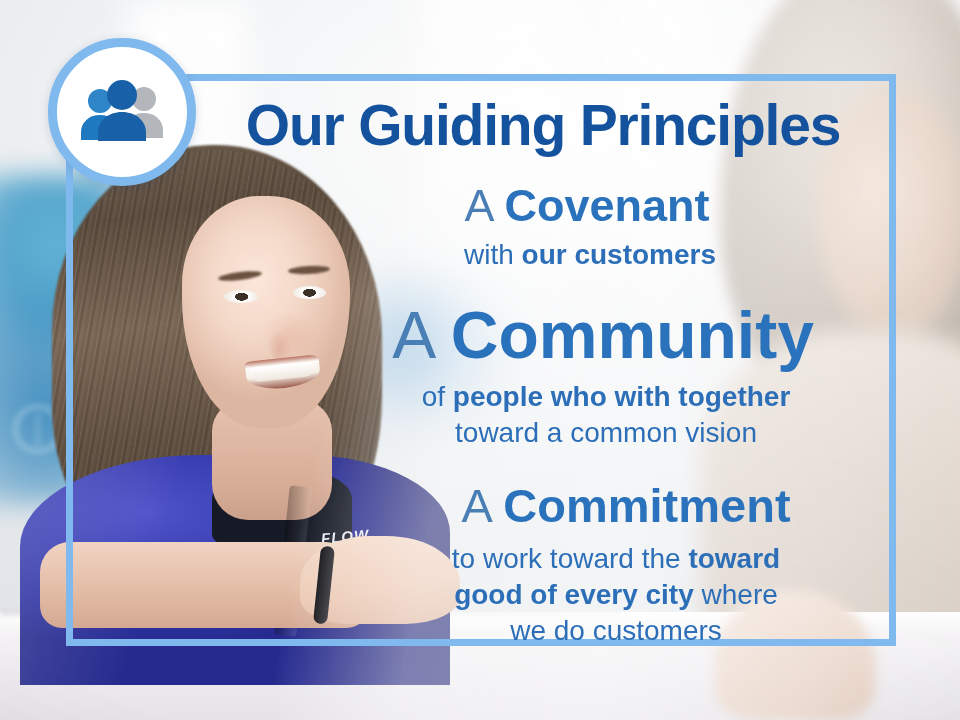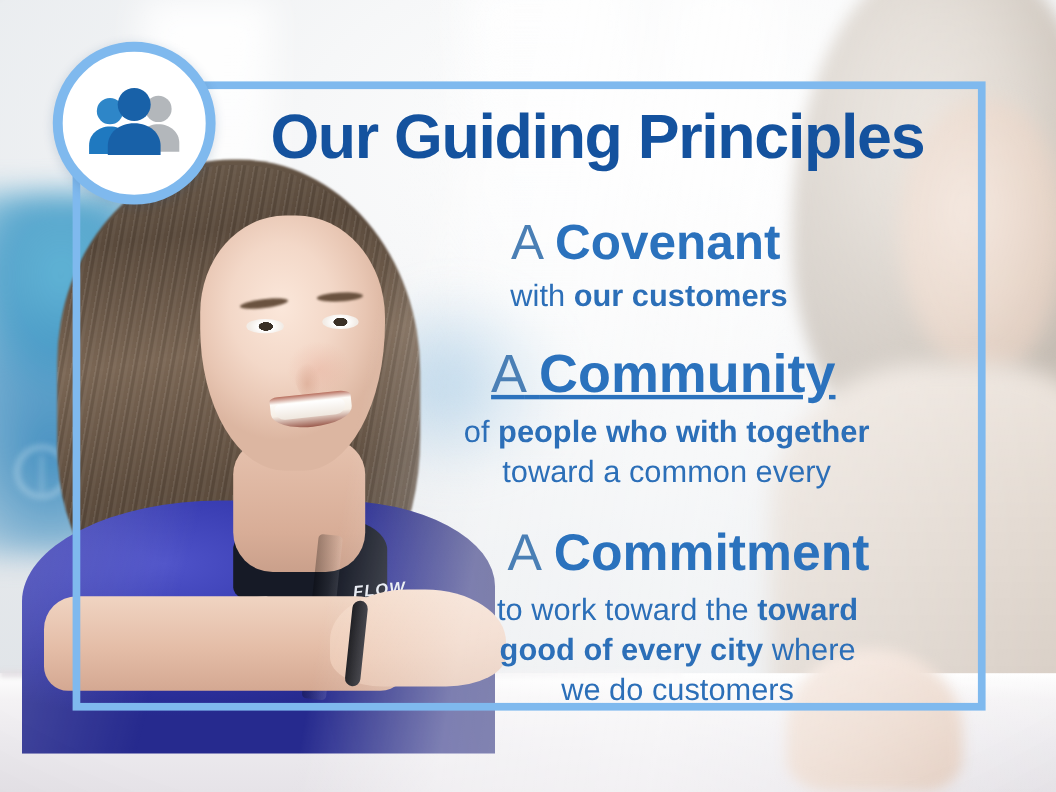--- a/index.html
+++ b/index.html
@@ -279,38 +279,38 @@
     font-size: 57px; font-weight: 700;
     letter-spacing: -1.2px;
     line-height: 1;
     color: #14529e;
     text-align: center;
     white-space: nowrap;
   }
 
   .principles {
     position: absolute;
-    left: 300px; top: 196px; width: 580px;
+    left: 300px; top: 182px; width: 580px;
     text-align: center;
   }
   .principle { margin-bottom: 6px; }
 
   .p-title {
     line-height: 1.06;
     color: #2b72bd;
     white-space: nowrap;
   }
   .p-title .art {
     font-weight: 400;
     color: #4a7fb5;
   }
   .p-title .word { font-weight: 700; }
 
   .p1 .p-title { font-size: 45px; }
-  .p2 .p-title { font-size: 49px; text-decoration: underline; }
+  .p2 .p-title { font-size: 66px; }
   .p3 .p-title { font-size: 47px; }
 
   .p-sub {
     font-size: 28px;
     line-height: 1.28;
     color: #2c6fb8;
     font-weight: 400;
     margin-top: 5px;
   }
   .p-sub b { font-weight: 700; }
@@ -409,21 +409,21 @@
       </div>
     </div>
 
     <div class="principle p2">
       <div class="p-title">
         <span class="art">A</span>
         <span class="word">Community</span>
       </div>
       <div class="p-sub">
         <span>of </span><b>people who with together</b><br>
-        <span>toward a common every</span>
+        <span>toward a common vision</span>
       </div>
     </div>
 
     <div class="principle p3">
       <div class="p-title">
         <span class="art">A</span>
         <span class="word">Commitment</span>
       </div>
       <div class="p-sub">
         <span>to work toward the </span><b>toward</b><br>

